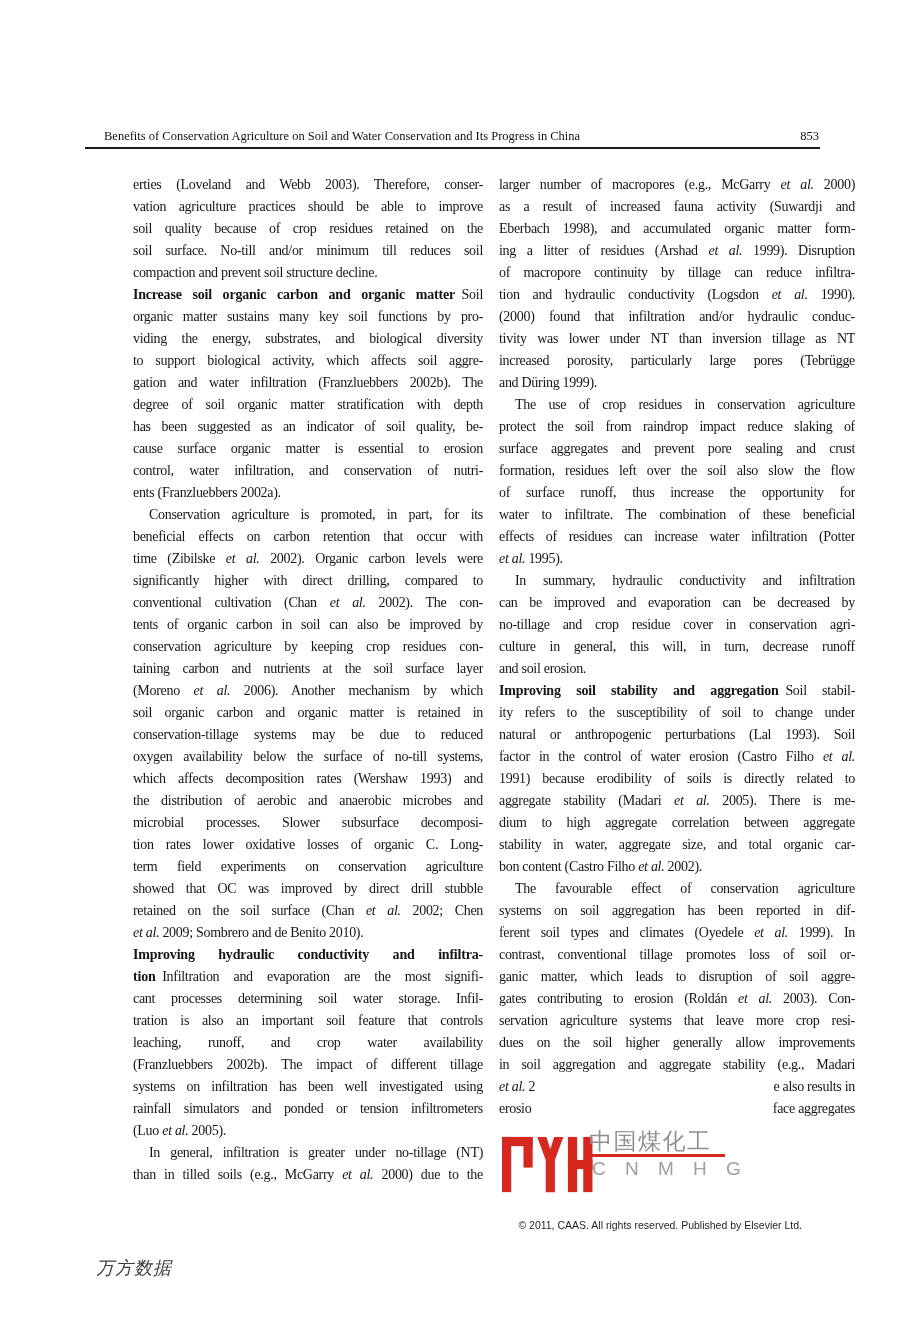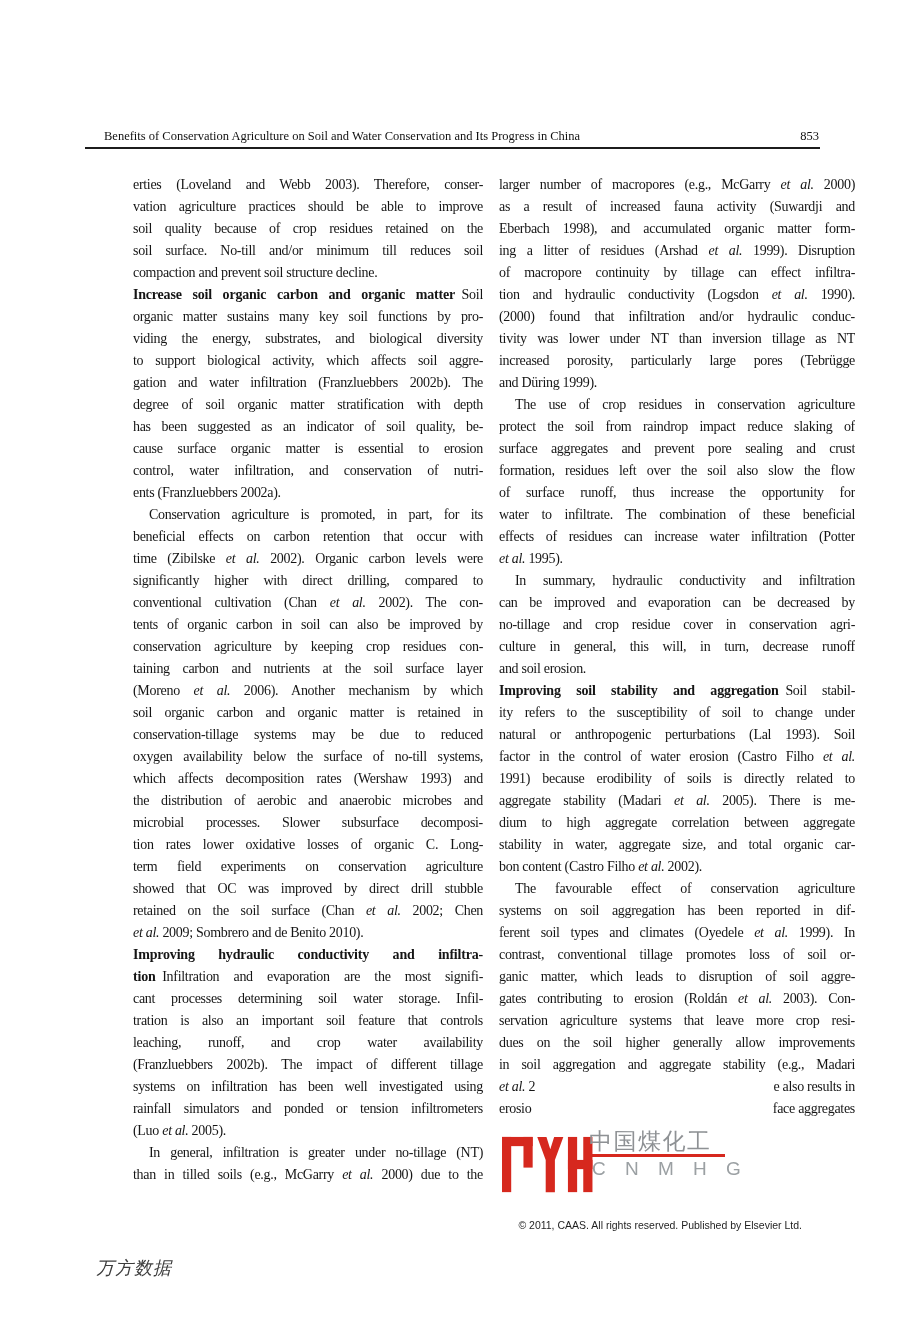--- a/index.html
+++ b/index.html
@@ -117,21 +117,21 @@
       <div class="line">rainfall simulators and ponded or tension infiltrometers</div>
       <div class="line end">(Luo <i>et al.</i> 2005).</div>
       <div class="line ind">In general, infiltration is greater under no-tillage (NT)</div>
       <div class="line">than in tilled soils (e.g., McGarry <i>et al.</i> 2000) due to the</div>
     </div>
   <div class="col col-right">
       <div class="line">larger number of macropores (e.g., McGarry <i>et al.</i> 2000)</div>
       <div class="line">as a result of increased fauna activity (Suwardji and</div>
       <div class="line">Eberbach 1998), and accumulated organic matter form-</div>
       <div class="line">ing a litter of residues (Arshad <i>et al.</i> 1999).  Disruption</div>
-      <div class="line">of macropore continuity by tillage can effect infiltra-</div>
+      <div class="line">of macropore continuity by tillage can reduce infiltra-</div>
       <div class="line">tion and hydraulic conductivity (Logsdon <i>et al.</i> 1990).</div>
       <div class="line">(2000) found that infiltration and/or hydraulic conduc-</div>
       <div class="line">tivity was lower under NT than inversion tillage as NT</div>
       <div class="line">increased porosity, particularly large pores (Tebrügge</div>
       <div class="line end">and Düring 1999).</div>
       <div class="line ind">The use of crop residues in conservation agriculture</div>
       <div class="line">protect the soil from raindrop impact reduce slaking of</div>
       <div class="line">surface aggregates and prevent pore sealing and crust</div>
       <div class="line">formation, residues left over the soil also slow the flow</div>
       <div class="line">of surface runoff, thus increase the opportunity for</div>

